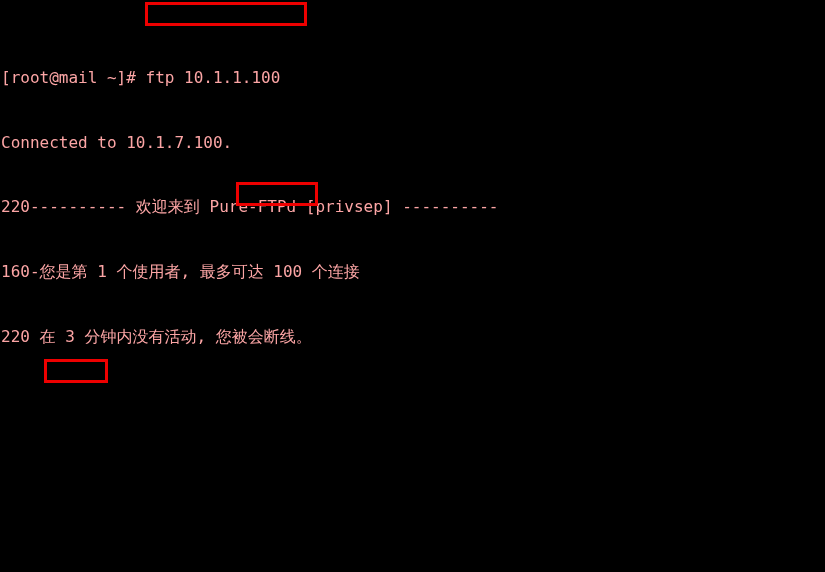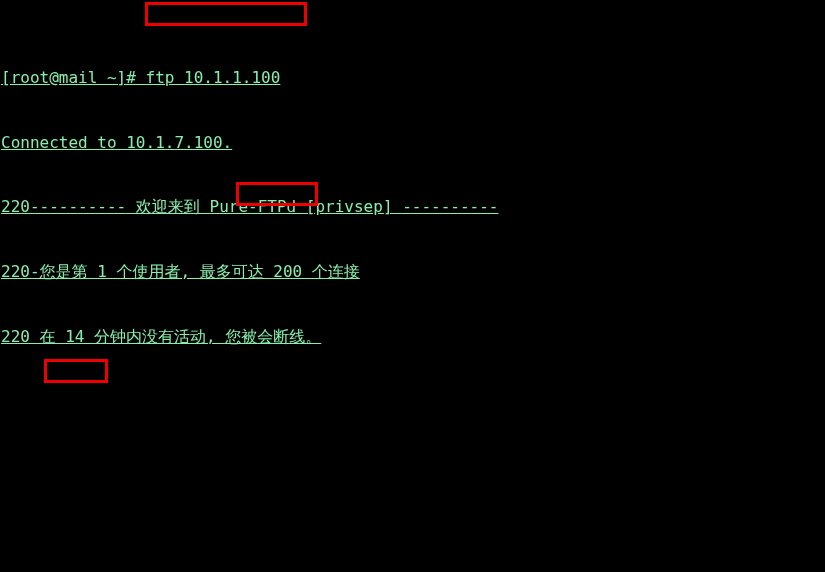--- a/index.html
+++ b/index.html
@@ -26,22 +26,21 @@
     padding: 2px 0 0 1px;
     box-sizing: border-box;
     white-space: pre;
   }
   .line {
     height: 21.6px;
     white-space: pre;
     font-family: "DejaVu Sans Mono", "Liberation Mono", monospace;
     font-size: 16px;
     letter-spacing: 0px;
-    color: #86efac;
-    text-decoration: underline;
+    color: #fca5a5;
   }
   .line.cjk {
     font-family: "DejaVu Sans Mono", "Liberation Mono", monospace;
   }
   .hl-box {
     position: absolute;
     border: 3px solid #ee0000;
     box-sizing: border-box;
     pointer-events: none;
     background: transparent;
@@ -51,22 +50,22 @@
   #box-dir-cmd   { left: 44px;  top: 359px; width: 64px;  height: 24px; }
 </style>
 </head>
 <body>
 
 <div id="terminal">
 
   <div class="line">[root@mail ~]# ftp 10.1.1.100</div>
   <div class="line">Connected to 10.1.7.100.</div>
   <div class="line cjk">220---------- 欢迎来到 Pure-FTPd [privsep] ----------</div>
-  <div class="line cjk">220-您是第 1 个使用者, 最多可达 200 个连接</div>
-  <div class="line cjk">220 在 14 分钟内没有活动, 您被会断线。</div>
+  <div class="line cjk">160-您是第 1 个使用者, 最多可达 100 个连接</div>
+  <div class="line cjk">220 在 3 分钟内没有活动, 您被会断线。</div>
   
   
   
   
   
   
   
   
   
   

